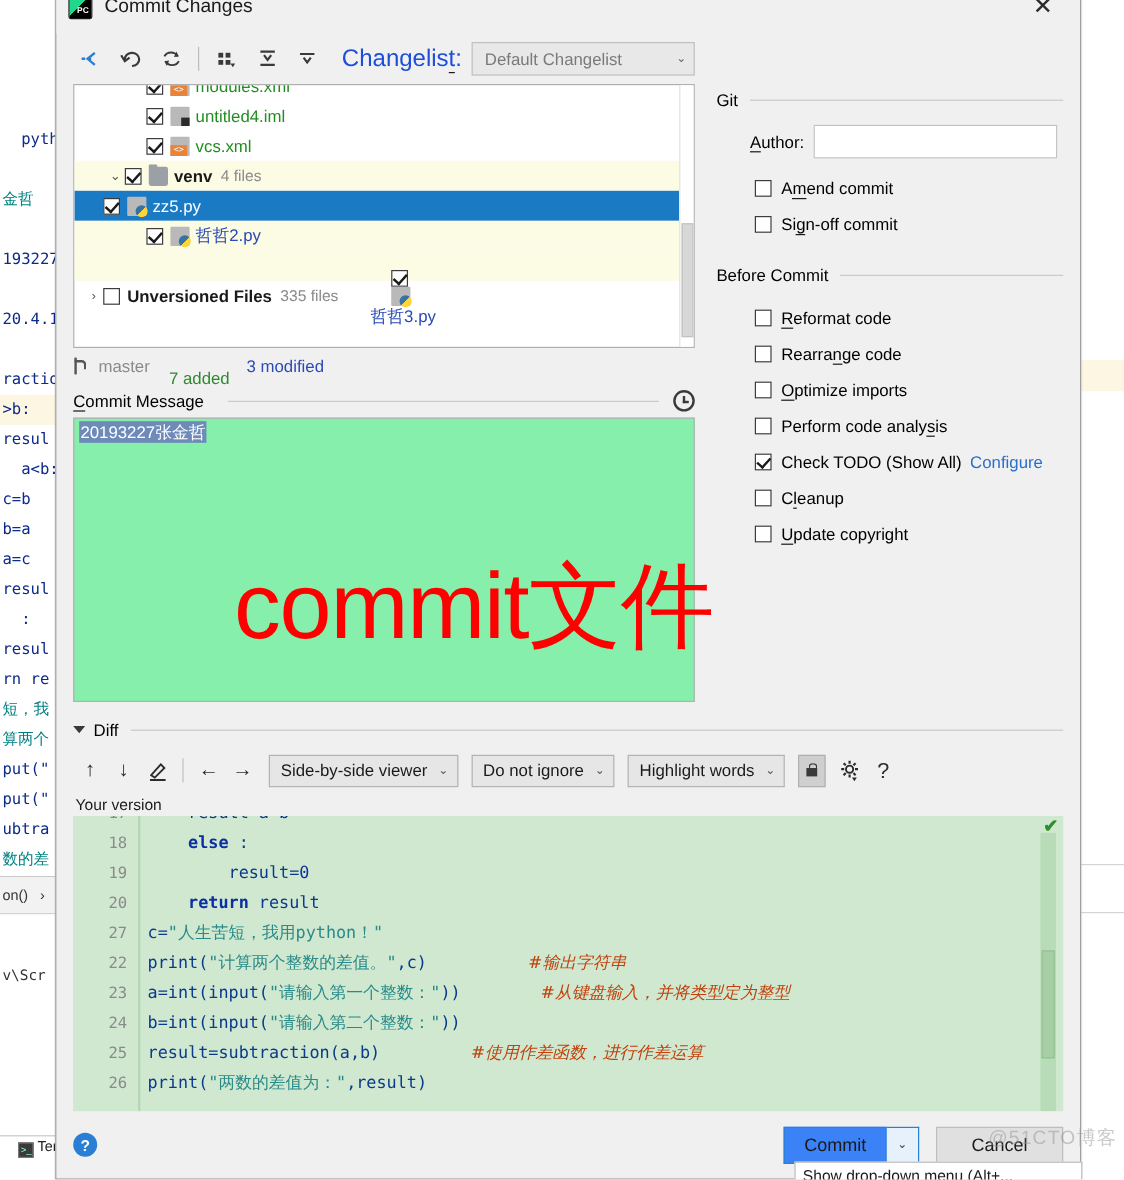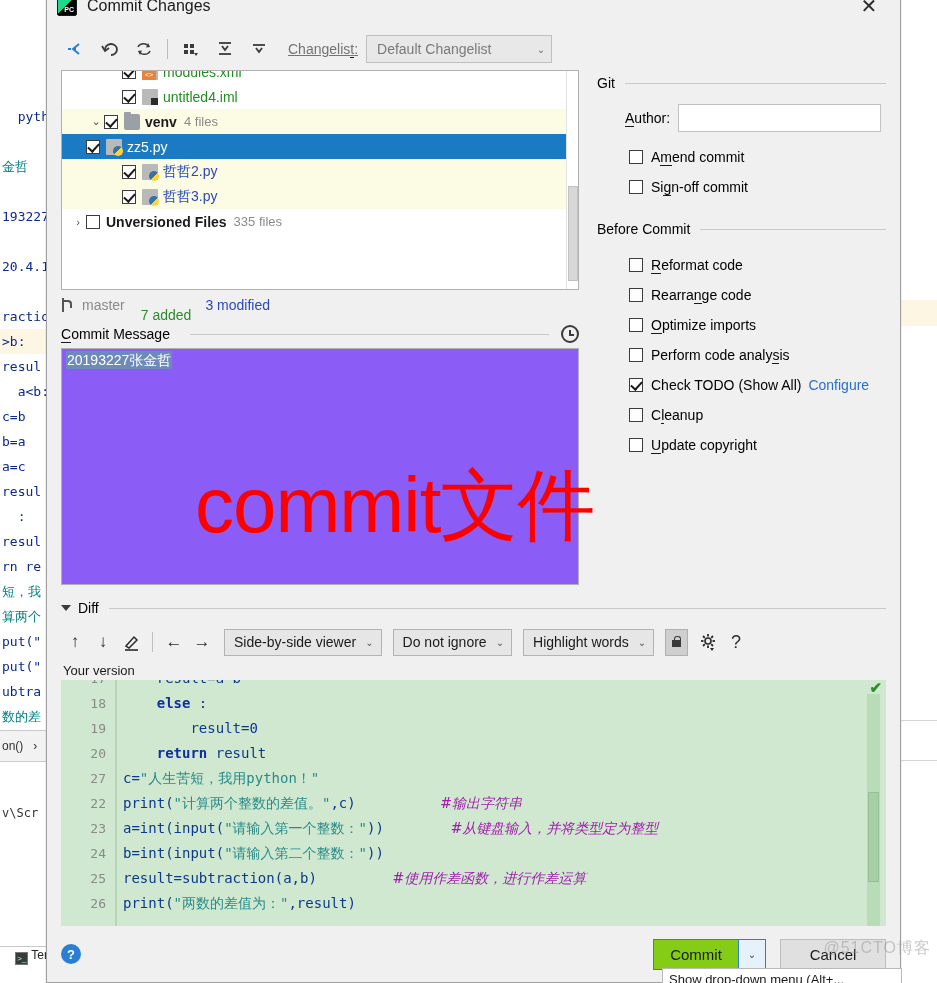--- a/index.html
+++ b/index.html
@@ -79,21 +79,21 @@
   .left-col { width:518px; flex:0 0 518px; }
   .right-col { flex:1; padding-left:18px; }
 
   
   .cl-toolbar { height:42px; display:flex; align-items:center; gap:0; }
   .tb-btn {
     width:30px; height:26px; display:flex; align-items:center; justify-content:center;
     cursor:pointer; margin-right:4px;
   }
   .tb-sep { width:1px; height:20px; background:#bcbcbc; margin:0 8px 0 4px; }
-  .cl-label { margin-left:10px; margin-right:8px; font-size:14px; color:#737373;text-decoration:underline; }
+  .cl-label { margin-left:10px; margin-right:8px; font-size:20px; color:#1d4ed8; }
   .cl-label u { text-decoration:none; border-bottom:1px solid #1a1a1a; }
   .combo {
     height:28px; background:#e8e8e8; border:1px solid #c0c0c0;
     display:flex; align-items:center; padding:0 6px 0 10px; min-width:186px;
     font-size:14px; color:#7a7a7a; cursor:pointer; justify-content:space-between;
   }
   .combo .chev { color:#6b6b6b; font-size:10px; margin-left:10px; }
 
   
   .tree-wrap {
@@ -173,21 +173,21 @@
   .sec-head .t { font-size:14px; margin-right:20px; white-space:nowrap; }
   .sec-head .t u { text-decoration:none; border-bottom:1px solid #1a1a1a; }
   .sec-head .rule { flex:1; height:1px; background:#c9c9c9; }
   .clock {
     width:18px; height:18px; border:2px solid #3a3a3a; border-radius:50%;
     margin-left:12px; position:relative; flex:0 0 18px; cursor:pointer;
   }
   .clock::before { content:""; position:absolute; left:6px; top:3px; width:2px; height:6px; background:#3a3a3a; }
   .clock::after  { content:""; position:absolute; left:6px; top:7px; width:5px; height:2px; background:#3a3a3a; }
   .msg-box {
-    height:237px; border:1px solid #b0b0b0; background:#8b5cf6; padding:3px 4px;
+    height:237px; border:1px solid #b0b0b0; background:#86efac; padding:3px 4px;
     font-size:14px; overflow:hidden;
   }
   .msg-sel { background:#6d8ab8; color:#fff; padding:1px 1px; }
 
   
   .grp-head { display:flex; align-items:center; height:26px; margin-bottom:8px; }
   .grp-head .t { font-size:14px; margin-right:10px; }
   .grp-head .rule { flex:1; height:1px; background:#c9c9c9; }
   .author-row { display:flex; align-items:center; margin:6px 0 10px 28px; }
   .author-lab { font-size:14px; margin-right:8px; }
@@ -241,21 +241,21 @@
   .chg-bar { width:4px; flex:0 0 4px; background:#cfe8cf; border-left:2px solid #b6d7b6; }
   .code {
     flex:1; background:#cfe8cf; position:relative; overflow:hidden;
     font-family:"DejaVu Sans Mono", monospace; font-size:14px;
   }
   .cl { height:25px; line-height:25px; white-space:pre; padding-left:4px; }
   .kw  { color:#0d2fa0; font-weight:bold; }
   .pl  { color:#0b3a8c; }
   .str { color:#2a8a8a; }
   .num { color:#0d2fa0; }
-  .cmt { color:#a21caf; font-style:italic; font-family:"DejaVu Serif", serif; }
+  .cmt { color:#c2410c; font-style:italic; font-family:"DejaVu Serif", serif; }
   .code-sb {
     width:22px; flex:0 0 22px; background:#cfe8cf; position:relative;
   }
   .code-sb .track { position:absolute; left:3px; top:14px; width:13px; bottom:0; background:#b8dcb8; }
   .code-sb .thumb {
     position:absolute; left:4px; top:112px; height:90px; width:11px;
     background:#a6cfa6; border:1px solid #95c095;
   }
   .code-check {
     position:absolute; right:4px; top:-1px; color:#2f8f2f; font-size:15px; font-weight:bold;
@@ -264,21 +264,21 @@
   
   .footer { height:56px; flex:0 0 56px; display:flex; align-items:center; padding:0 14px; position:relative; }
   .help-ico {
     width:20px; height:20px; border-radius:50%; background:#2a7fd4; color:#fff;
     font-size:13px; display:flex; align-items:center; justify-content:center; cursor:pointer;
     font-weight:bold;
   }
   .footer-sp { flex:1; }
   .commit-wrap { display:flex; align-items:stretch; margin-right:14px; }
   .commit-btn {
-    min-width:86px; height:31px; background:#84cc16; border:1px solid #2a7fd4;
+    min-width:86px; height:31px; background:#3b82f6; border:1px solid #2a7fd4;
     display:flex; align-items:center; justify-content:center; font-size:15px;
     color:#1a1a1a; cursor:pointer; padding:0 10px;
   }
   .commit-arrow {
     width:27px; height:31px; background:#e6f1fb; border:1px solid #2a7fd4; border-left:none;
     display:flex; align-items:center; justify-content:center; font-size:10px;
     color:#444; cursor:pointer;
   }
   .cancel-btn {
     min-width:106px; height:31px; background:#e0e0e0; border:1px solid #bdbdbd;
@@ -426,40 +426,46 @@
                 <span class="cb on"></span>
                 <span class="ficon xml"></span>
                 <span class="fname green">modules.xml</span>
               </div>
               <div class="trow" style="padding-left: 44px;">
                 <span class="twist"></span>
                 <span class="cb on"></span>
                 <span class="ficon iml"></span>
                 <span class="fname green">untitled4.iml</span>
               </div>
+              <div class="trow" style="padding-left: 44px;">
+                <span class="twist"></span>
+                <span class="cb on"></span>
+                <span class="ficon xml"></span>
+                <span class="fname green">vcs.xml</span>
+              </div>
               <div class="trow shade" style="padding-left: 26px;">
                 <span class="twist">⌄</span>
                 <span class="cb on"></span>
                 <span class="ficon folder"></span>
                 <span class="fname dark">venv</span>
                 <span class="fcount">4 files</span>
               </div>
               <div class="trow sel" style="">
                 <span class="twist"></span>
                 <span class="cb on"></span>
                 <span class="ficon py"></span>
                 <span class="fname blue">zz5.py</span>
               </div>
               <div class="trow shade" style="padding-left: 44px;">
                 <span class="twist"></span>
                 <span class="cb on"></span>
                 <span class="ficon py"></span>
                 <span class="fname blue">哲哲2.py</span>
               </div>
-              <div class="trow shade" style="padding-left: 44px;">
+              <div class="trow shade" style="padding-left: 44px; flex-direction: column;">
                 <span class="twist"></span>
                 <span class="cb on"></span>
                 <span class="ficon py"></span>
                 <span class="fname blue">哲哲3.py</span>
               </div>
               <div class="trow" style="padding-left: 8px;">
                 <span class="twist">›</span>
                 <span class="cb"></span>
                 <span class="fname dark">Unversioned Files</span>
                 <span class="fcount">335 files</span>

